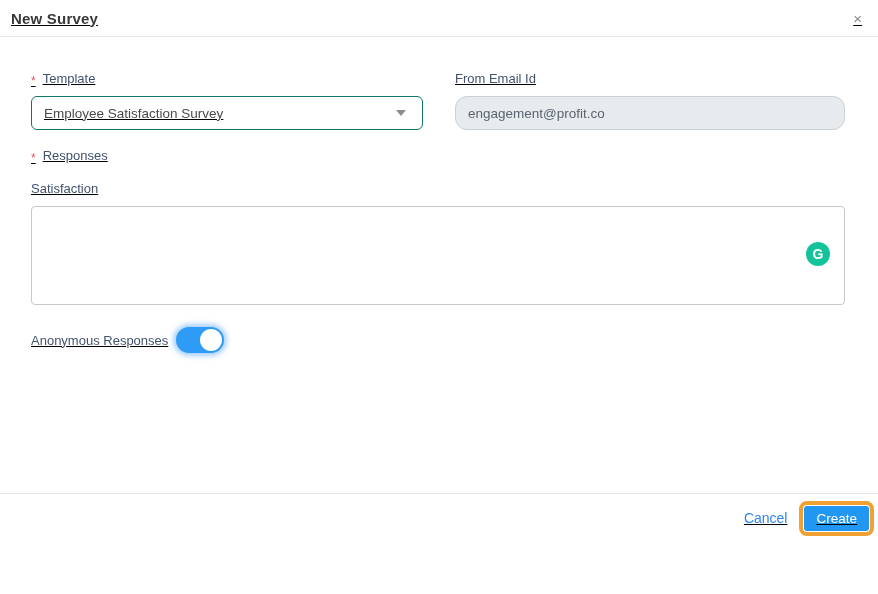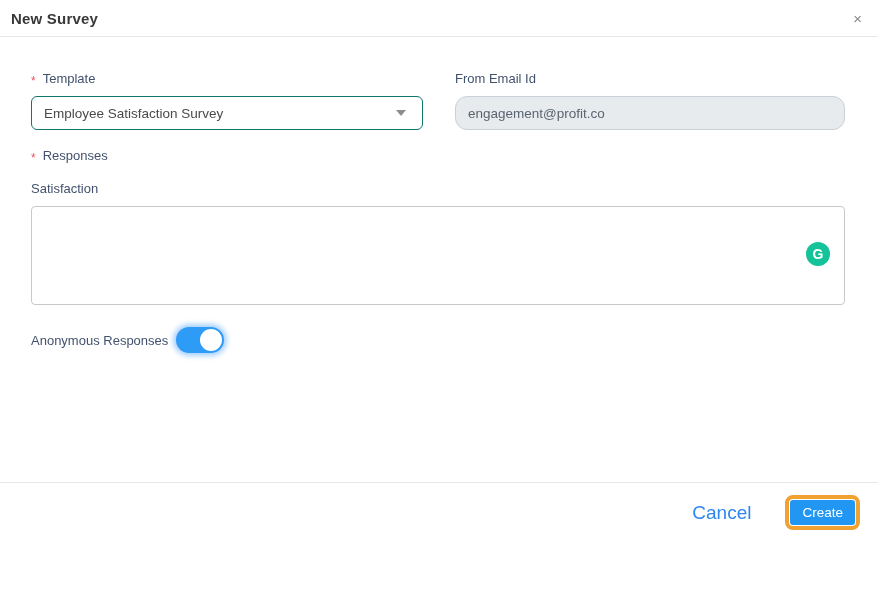--- a/index.html
+++ b/index.html
@@ -8,20 +8,21 @@
     width: 878px; height: 594px;
     background: #fff;
     font-family: "Liberation Sans", sans-serif;
     overflow: hidden;
   }
   .modal {
     width: 878px; height: 542px;
     background: #fff;
     display: flex; flex-direction: column;
     position: relative;
+    text-decoration: underline;
   }
   
   .modal-header {
     height: 37px; flex: 0 0 37px;
     border-bottom: 1px solid #e7e7e7;
     display: flex; align-items: center; justify-content: space-between;
     padding: 0 12px 0 11px;
   }
   .modal-title {
     font-size: 15px; font-weight: 700; color: #383838;
@@ -108,30 +109,30 @@
     background: #fff;
   }
   
   .modal-footer {
     flex: 0 0 49px;
     border-top: 1px solid #e7e7e7;
     display: flex; align-items: center; justify-content: flex-end;
     padding: 0 6px 0 0;
   }
   .cancel-link {
-    color: #2e86f0; font-size: 19px; cursor: pointer;
-    margin-right: 22px; text-decoration: none;
+    color: #2e86f0; font-size: 14px; cursor: pointer;
+    margin-right: 14px; text-decoration: none;
   }
   .create-btn {
     background: #2196f3; color: #fff;
     border: none; border-radius: 3px;
     font-size: 13.5px; font-family: "Liberation Sans", sans-serif;
     padding: 5px 12px; cursor: pointer;
     outline: 4px solid #f0a132; outline-offset: 1px;
-    margin: 17px;
+    margin: 3px;
   }
 </style>
 </head>
 <body>
 
 <div class="modal">
 
   <div class="modal-header">
     <div class="modal-title">New Survey</div>
     <div class="close-btn">×</div>

